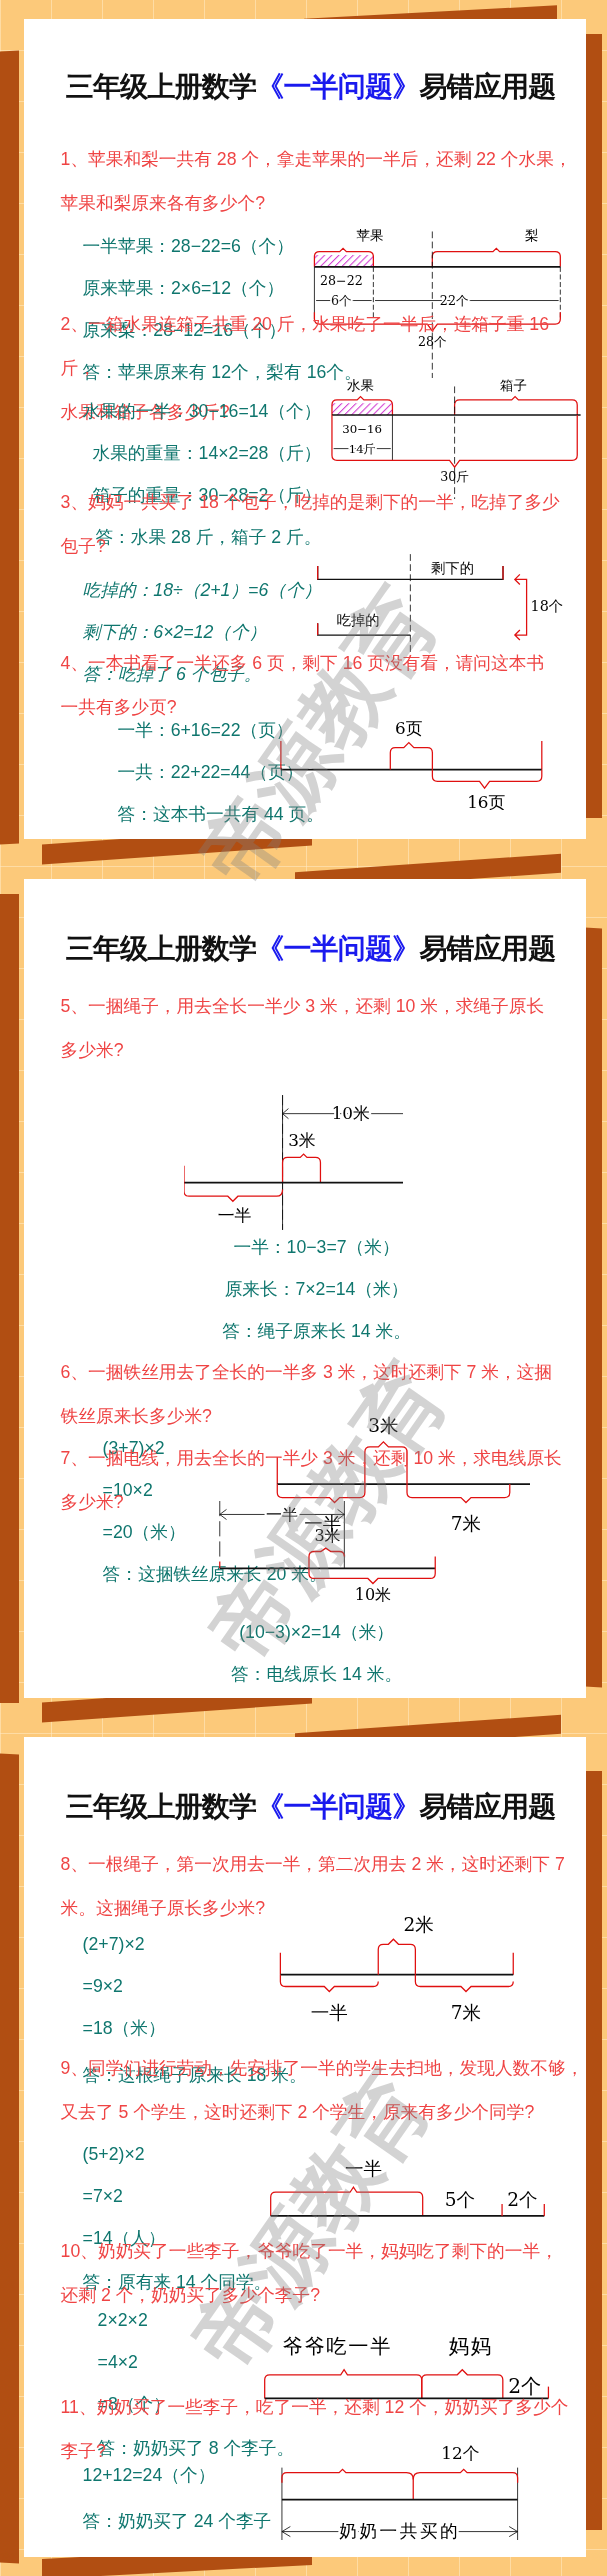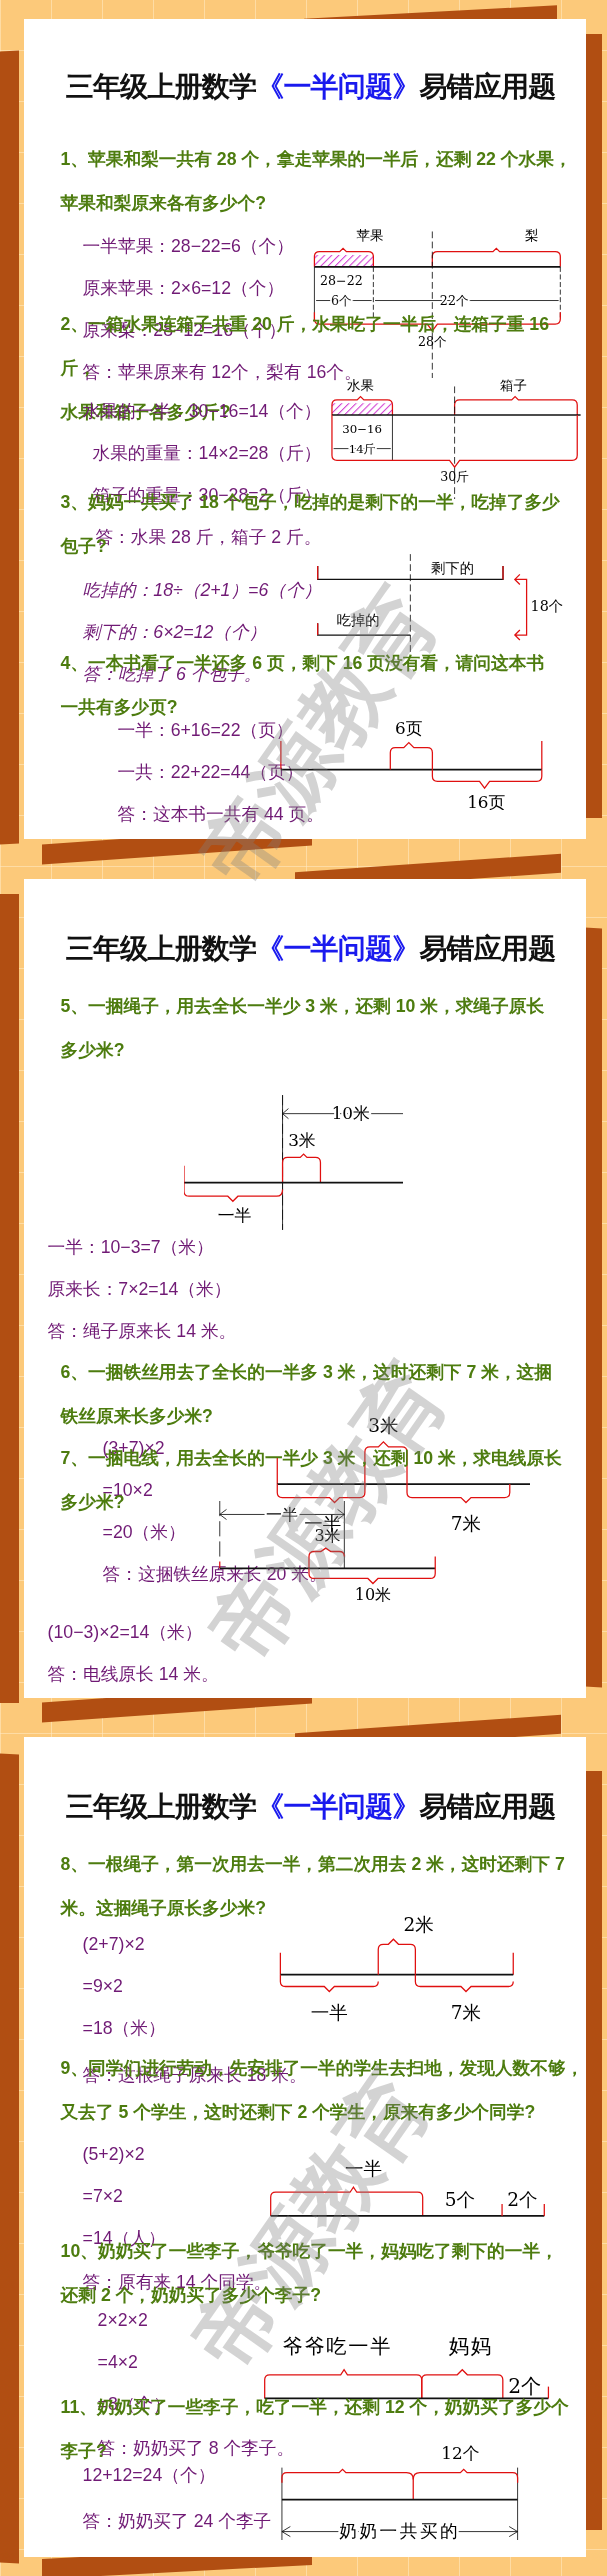--- a/index.html
+++ b/index.html
@@ -19,26 +19,26 @@
     position: absolute; left: 23.6px; width: 562px; background: #fff;
   }
   .title {
     position: absolute; left: 0; width: 100%; text-align: center;
     font-family: "DejaVu Serif", "Liberation Serif", serif;
     font-weight: bold; font-size: 28px; letter-spacing: -0.8px; color: #111; padding-left: 12px;
   }
   .title .hl { color: #1a1aee; font-weight: bold; }
   .q {
     position: absolute; left: 37px; width: 523px;
-    font-size: 17.7px; line-height: 44px; color: #4d7c0f; font-weight: bold;
+    font-size: 17.7px; line-height: 44px; color: #ef4444;
   }
   .a {
-    position: absolute; font-size: 17.7px; line-height: 42px; color: #701a75;
-  }
-  .a.center { left: 0; width: 100%; text-align: left; padding-left: 24px; }
+    position: absolute; font-size: 17.7px; line-height: 42px; color: #0f766e;
+  }
+  .a.center { left: 0; width: 100%; text-align: center; padding-left: 24px; }
   .dg { position: absolute; }
   .dg text { font-family: "DejaVu Serif", "Liberation Serif", serif; }
   .wm {
     position: absolute; font-size: 84px; color: rgba(130,130,130,0.35);
     font-weight: bold; transform: rotate(-55deg); transform-origin: left top;
     white-space: nowrap; pointer-events: none;
     font-family: "DejaVu Sans", sans-serif;
   }
 </style>
 </head>

